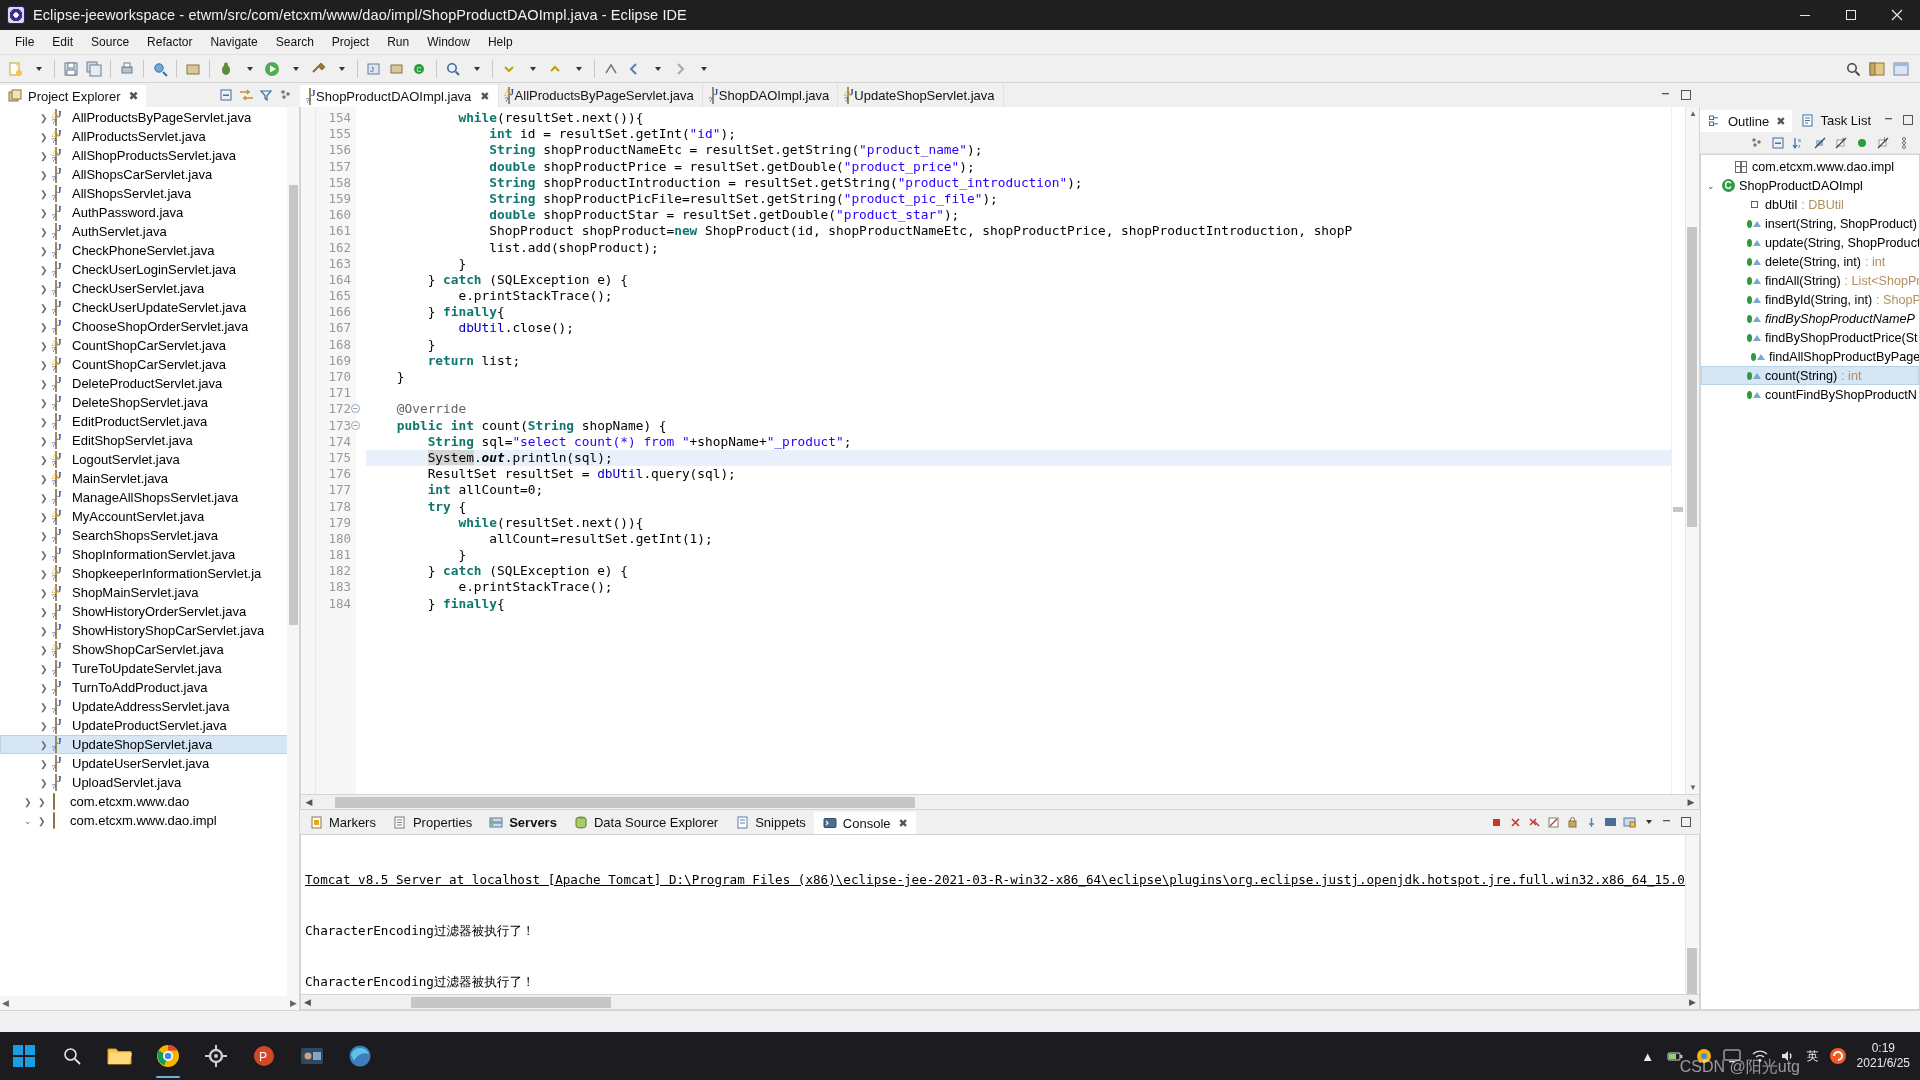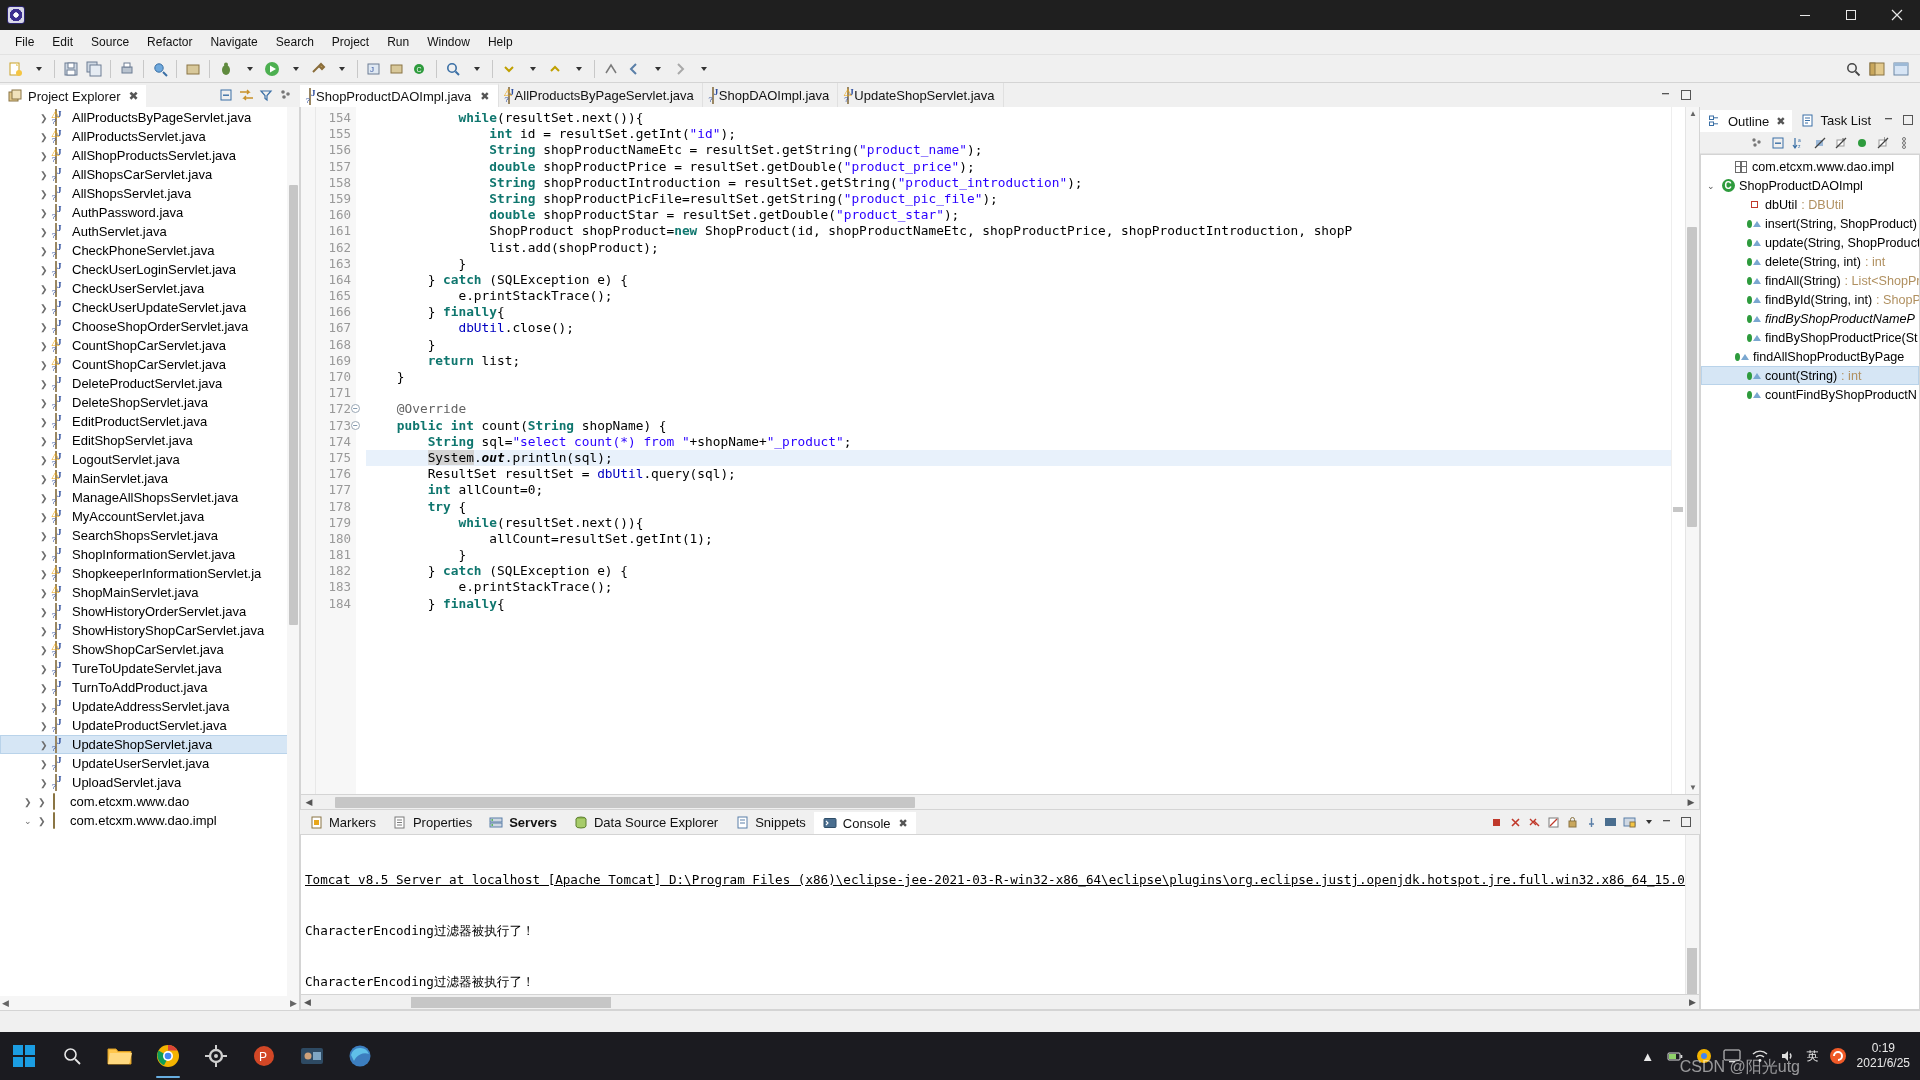--- a/index.html
+++ b/index.html
@@ -226,20 +226,21 @@
 
   svg { pointer-events: none; }
 </style>
 </head>
 <body>
 
 <div class="app">
 
   <div class="titlebar">
     <div class="tb-icon"></div>
+    <div class="tb-title">Eclipse-jeeworkspace - etwm/src/com/etcxm/www/dao/impl/ShopProductDAOImpl.java - Eclipse IDE</div>
     <div class="tb-spacer"></div>
     <div class="win-btn">
       <svg width="12" height="12" viewBox="0 0 12 12">
           <rect x="1" y="6" width="10" height="1" fill="#e8e8e8"></rect>
         </svg>
     </div>
     <div class="win-btn">
       <svg width="12" height="12" viewBox="0 0 12 12">
           <rect x="1.5" y="1.5" width="9" height="9" fill="none" stroke="#e8e8e8"></rect>
         </svg>
@@ -1065,21 +1066,21 @@
             <span>findByShopProductNameP</span>
           </div>
           <div class="onode" style="padding-left: 32px;">
             <span class="oarrow"></span>
             <span class="oico">
               <span class="dot-green"></span>
               <span class="tri-blue" style="margin-left:1px;"></span>
             </span>
             <span>findByShopProductPrice(St</span>
           </div>
-          <div class="onode" style="padding-left: 20px;">
+          <div class="onode" style="padding-left: 36px;">
             <span class="oarrow"></span>
             <span class="oico">
               <span class="dot-green"></span>
               <span class="tri-blue" style="margin-left:1px;"></span>
             </span>
             <span>findAllShopProductByPage</span>
           </div>
           <div class="onode selected" style="padding-left: 32px;">
             <span class="oarrow"></span>
             <span class="oico">

